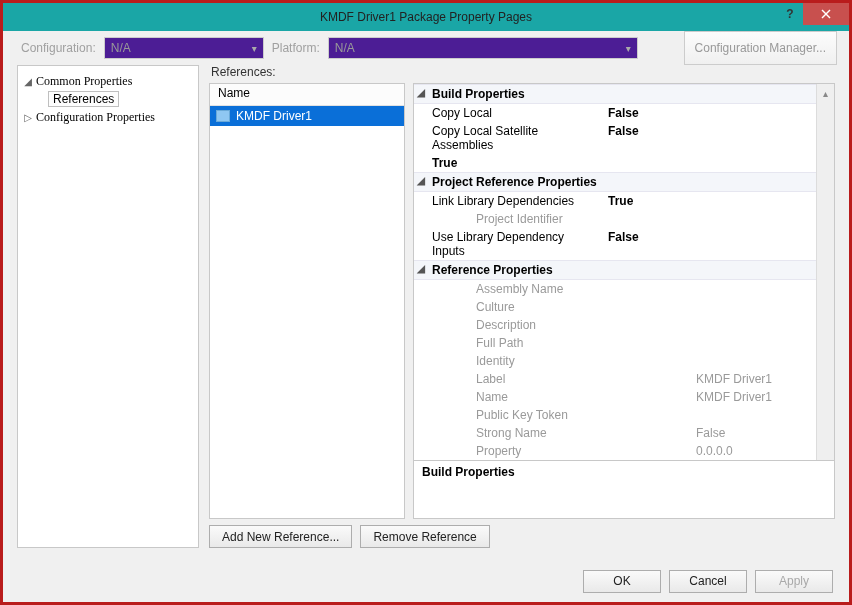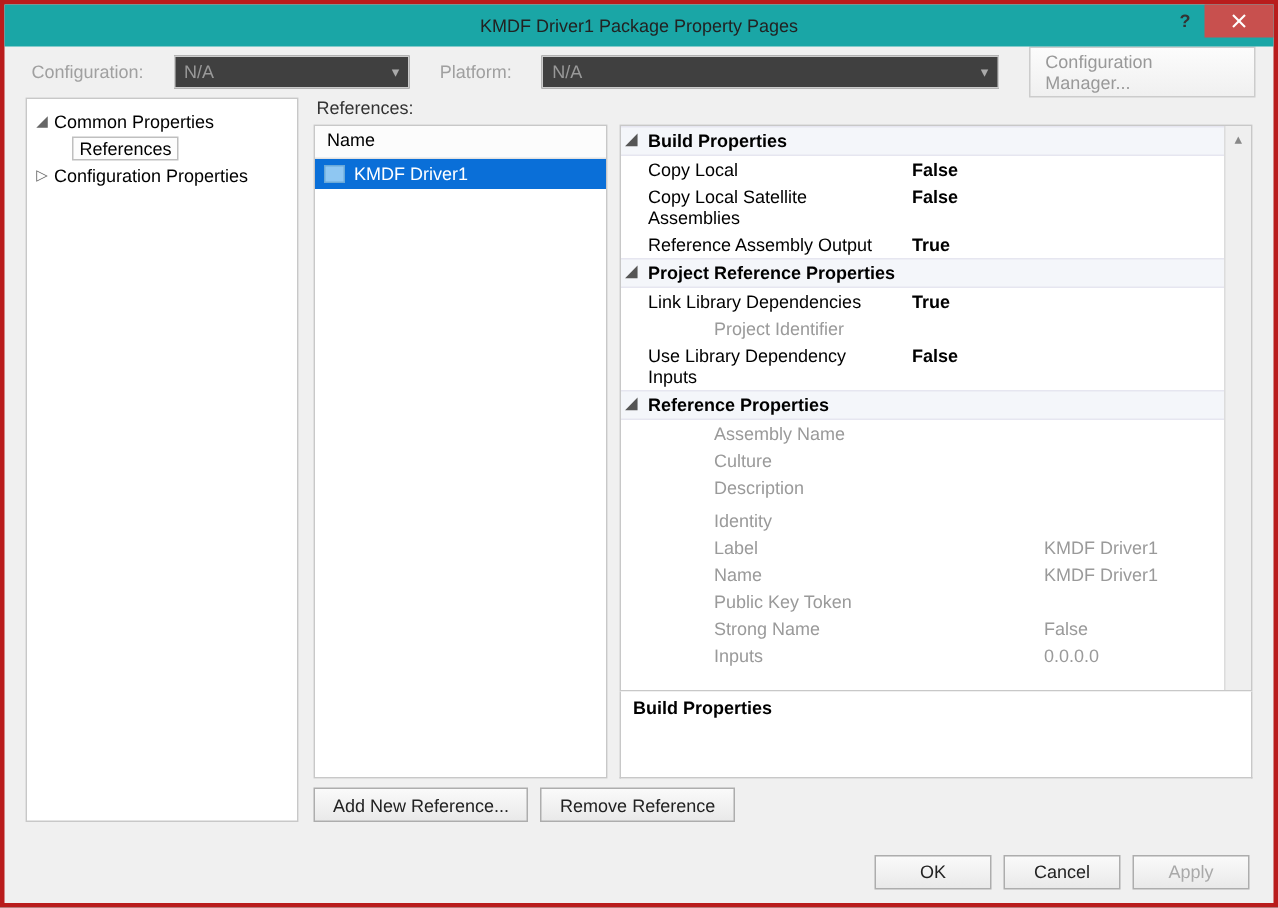--- a/index.html
+++ b/index.html
@@ -15,44 +15,44 @@
     display: flex; align-items: center; justify-content: center;
     position: relative;
   }
   .titlebar .title { font-size: 12px; color: #222; }
   .win-controls { position: absolute; right: 0; top: 0; display: flex; height: 22px; }
   .win-btn { width: 26px; height: 22px; display: flex; align-items: center; justify-content: center; color: #333; }
   .win-help { width: 26px; font-weight: bold; }
   .win-close { width: 46px; background: #c8504e; color: #fff; font-size: 13px; }
   .toolbar-row {
     height: 34px; display: flex; align-items: center; padding: 0 12px 0 18px;
-    color: #888; gap: 20px;
+    color: #888; gap: 8px;
   }
   .toolbar-row .lbl { color: #a0a0a0; }
   .toolbar-row .combo {
-    border: 1px solid #ccc; background: #404040; height: 22px;
+    border: 1px solid #ccc; background: #4c1d95; height: 22px;
     display: flex; align-items: center; padding: 0 6px; color: #999;
     position: relative;
   }
   .combo .chev { margin-left: auto; color: #aaa; font-size: 10px; }
   .cfg-manager {
     border: 1px solid #ccc; height: 24px; padding: 16px 10px;
     background: linear-gradient(#fcfcfc,#f0f0f0); color: #999;
     display: inline-flex; align-items: center; margin-left: auto;
   }
   .body {
     flex: 1; display: flex; padding: 0 14px 12px 14px; gap: 10px; min-height: 0;
   }
   .tree {
     width: 182px; border: 1px solid #c8c8c8; background: #fff;
     padding: 6px 4px; overflow: auto;
   }
   .tree-item { display: flex; align-items: center; height: 18px; cursor: default; }
   .tree-exp { width: 12px; text-align: center; color: #666; font-size: 10px; }
-  .tree-lbl { padding: 0 2px; }
+  .tree-lbl { padding: 0 2px; font-family: Liberation Serif, serif; }
   .tree-child { margin-left: 26px; }
   .tree-selected { border: 1px solid #bfbfbf; background: #fdfdfd; padding: 0 4px; height:16px; display:inline-block;}
   .main { flex: 1; display: flex; flex-direction: column; min-width: 0; }
   .cap { height: 18px; color: #333; padding-left:2px; }
   .split { flex: 1; display: flex; gap: 8px; min-height: 0; }
   .list {
     width: 196px; border: 1px solid #c8c8c8; background: #fff;
     display: flex; flex-direction: column;
   }
   .list-hdr {
@@ -172,21 +172,20 @@
                   <span class="gk">Copy Local</span>
                   <span class="gv">False</span>
                 </div>
                 <div class="grow bold">
                   <span class="gexp"></span>
                   <span class="gk">Copy Local Satellite Assemblies</span>
                   <span class="gv">False</span>
                 </div>
                 <div class="grow bold">
                   <span class="gexp"></span>
-                  <span class="gk">Reference Assembly Output</span>
                   <span class="gv">True</span>
                 </div>
                 <div class="grow gh">
                   <span class="gexp">◢</span>
                   <span class="gk" style="flex:1;font-weight:bold">Project Reference Properties</span>
                 </div>
                 <div class="grow bold">
                   <span class="gexp"></span>
                   <span class="gk">Link Library Dependencies</span>
                   <span class="gv">True</span>
@@ -215,20 +214,21 @@
                   <span class="gk">Culture</span>
                   <span class="gv"></span>
                 </div>
                 <div class="grow dim">
                   <span class="gexp"></span>
                   <span class="gk">Description</span>
                   <span class="gv"></span>
                 </div>
                 <div class="grow dim">
                   <span class="gexp"></span>
+                  <span class="gk">Full Path</span>
                   <span class="gv"></span>
                 </div>
                 <div class="grow dim">
                   <span class="gexp"></span>
                   <span class="gk">Identity</span>
                   <span class="gv"></span>
                 </div>
                 <div class="grow dim">
                   <span class="gexp"></span>
                   <span class="gk">Label</span>
@@ -244,21 +244,21 @@
                   <span class="gk">Public Key Token</span>
                   <span class="gv"></span>
                 </div>
                 <div class="grow dim">
                   <span class="gexp"></span>
                   <span class="gk">Strong Name</span>
                   <span class="gv">False</span>
                 </div>
                 <div class="grow dim">
                   <span class="gexp"></span>
-                  <span class="gk">Inputs</span>
+                  <span class="gk">Property</span>
                   <span class="gv">0.0.0.0</span>
                 </div>
               </div>
             <div class="scrollbar">
               <div class="scroll-arrow">▴</div>
             </div>
           </div>
           <div class="desc-pane">
             <div class="desc-title">Build Properties</div>
           </div>

